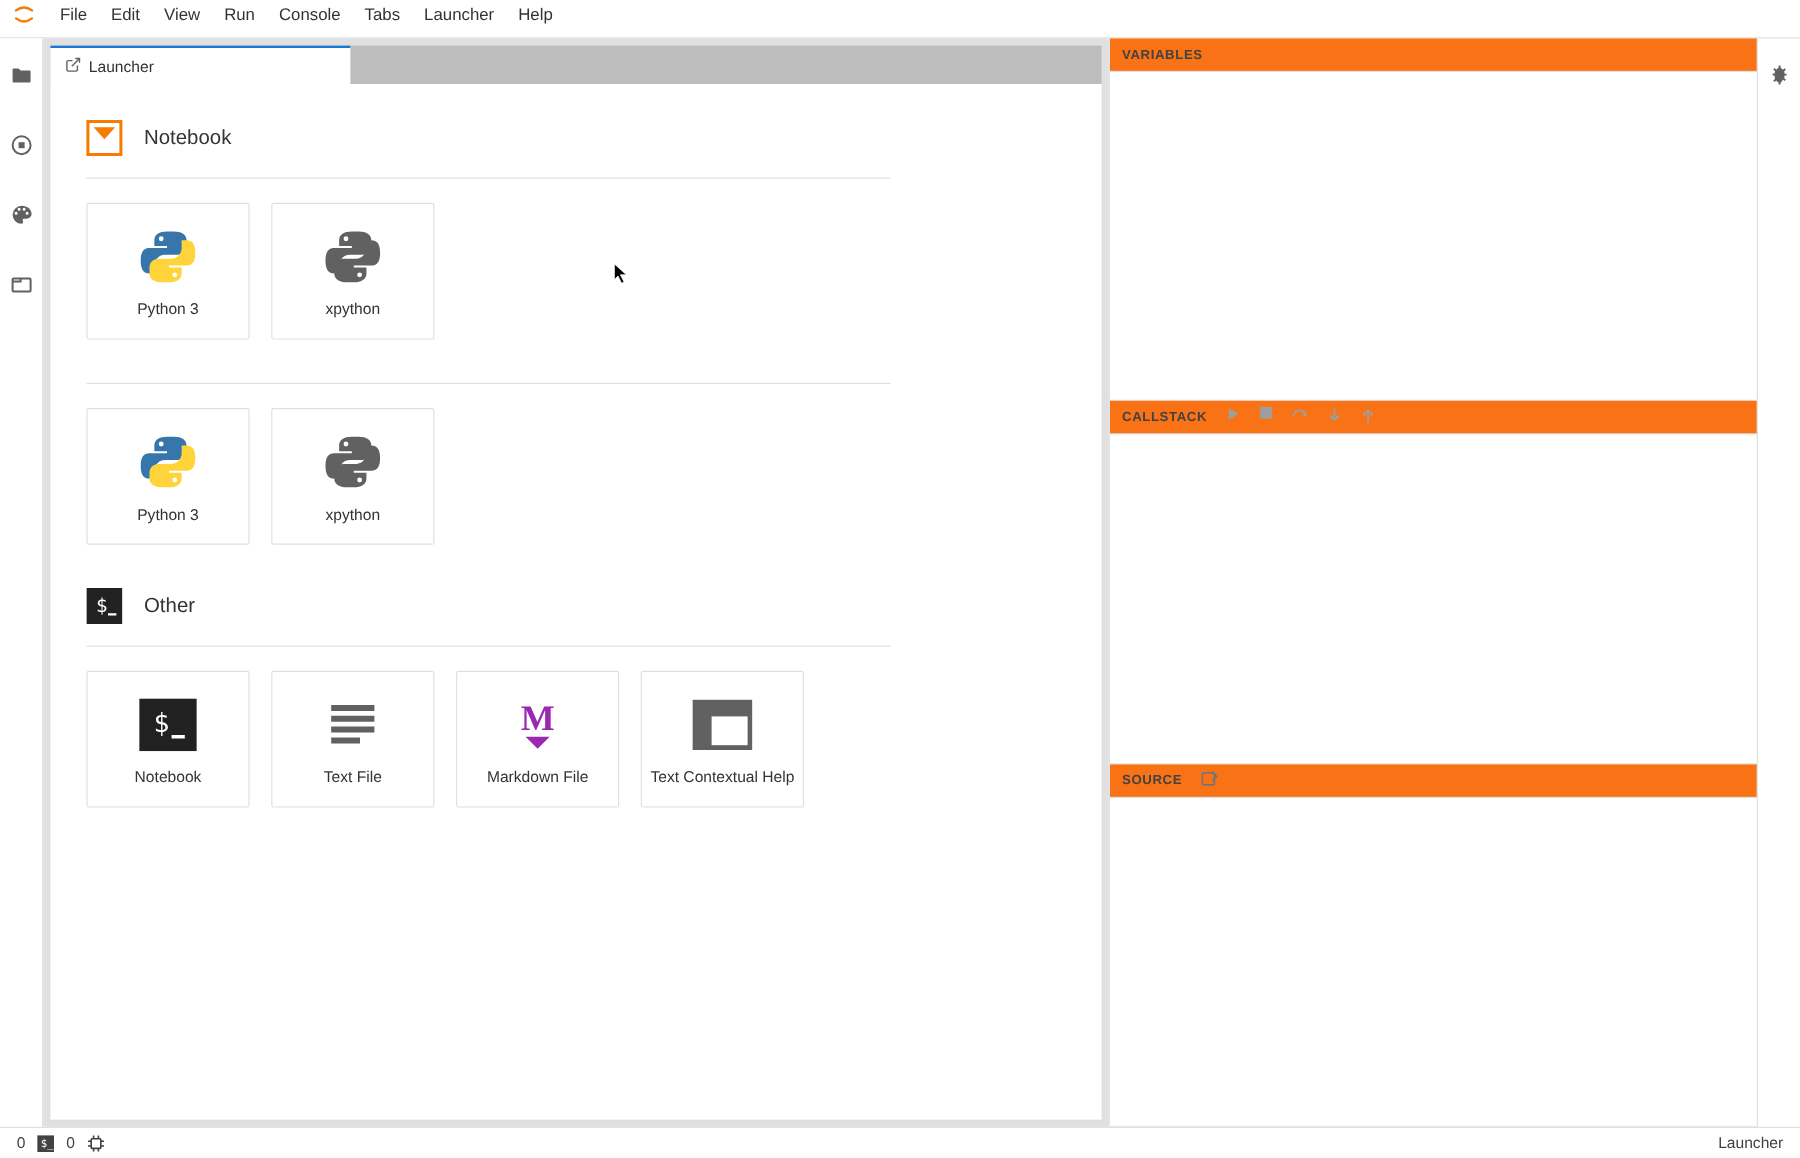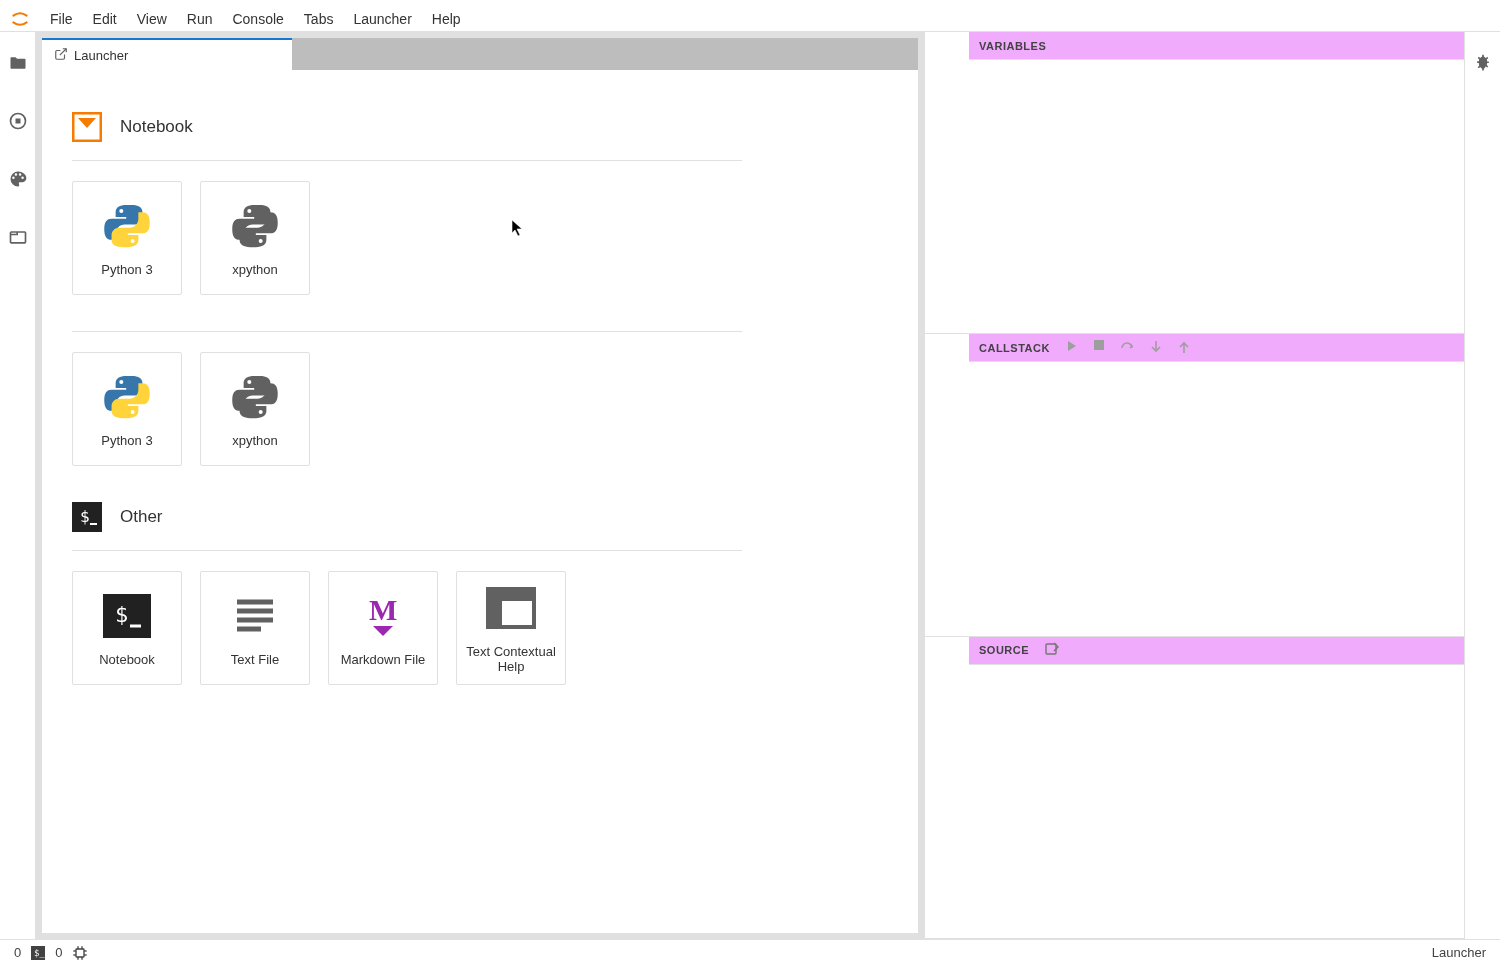--- a/index.html
+++ b/index.html
@@ -10,21 +10,21 @@
   background: #fff;
   width: 1500px;
   height: 965px;
   overflow: hidden;
   display: flex;
   flex-direction: column;
 }
 .menubar {
   height: 32px;
   display: flex;
-  align-items: flex-end;
+  align-items: flex-start;
   padding-left: 4px;
   border-bottom: 1px solid #e0e0e0;
   background: #fff;
 }
 .jupyter-logo {
   width: 24px;
   height: 24px;
   margin: 0 8px 0 4px;
   display: flex;
   align-items: center;
@@ -101,21 +101,20 @@
 
 .launcher-body {
   flex: 1;
   background: #fff;
   overflow-y: auto;
   padding: 30px 0 0 0;
 }
 .launcher-inner {
   padding: 0 0 0 30px;
   max-width: 700px;
-  margin-top: 12px;
 }
 .section-header {
   display: flex;
   align-items: center;
   margin-bottom: 18px;
 }
 .section-title {
   font-size: 17px;
   font-weight: 400;
   color: #333;
@@ -125,21 +124,21 @@
   border-top: 1px solid #e0e0e0;
   margin: 0 0 20px 0;
 }
 .cards {
   display: flex;
   gap: 18px;
   flex-wrap: wrap;
   margin-bottom: 36px;
 }
 .card {
-  width: 110px;
+  width: 136px;
   height: 114px;
   border: 1px solid #e0e0e0;
   border-radius: 2px;
   display: flex;
   flex-direction: column;
   align-items: center;
   justify-content: center;
   cursor: pointer;
   position: relative;
 }
@@ -166,30 +165,29 @@
 }
 .debug-section {
   border-bottom: 1px solid #e0e0e0;
   flex: 1;
   display: flex;
   flex-direction: column;
   min-height: 0;
 }
 .debug-header {
   height: 28px;
-  background: #f0abfc;
+  background: #f97316;
   border-bottom: 1px solid #e0e0e0;
   display: flex;
   align-items: center;
   padding: 0 10px;
   font-size: 11px;
   font-weight: 600;
   letter-spacing: 0.5px;
   color: #424242;
-  margin-left: 44px;
 }
 .debug-header-actions {
   display: flex;
   gap: 16px;
   margin-left: 16px;
   color: #9e9e9e;
 }
 .debug-action {
   cursor: pointer;
 }

